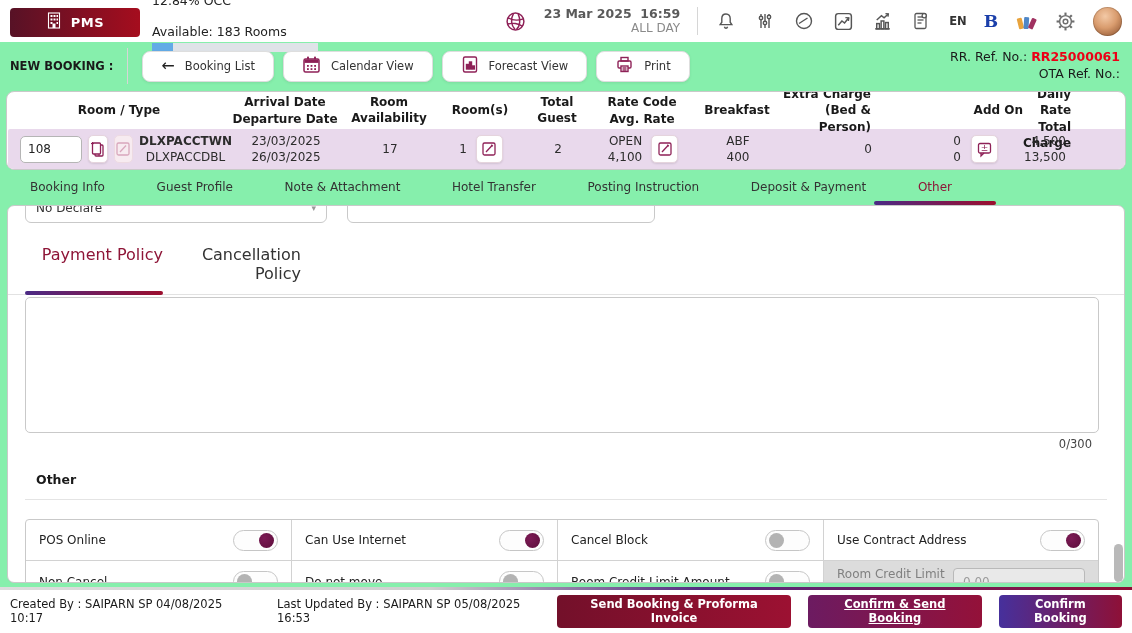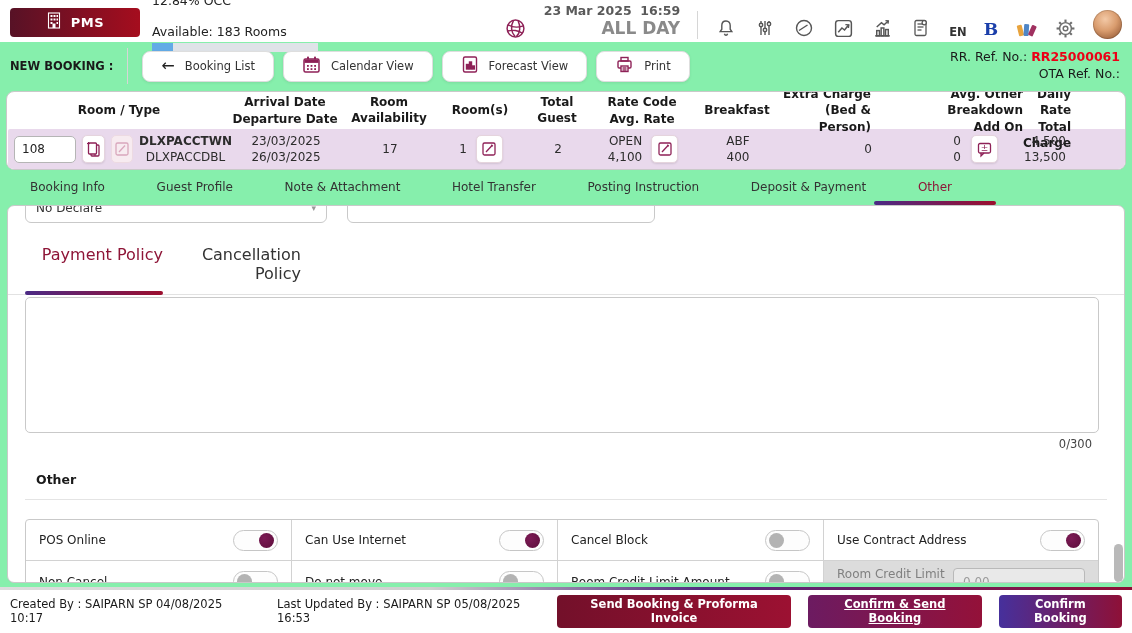--- a/index.html
+++ b/index.html
@@ -7,24 +7,24 @@
   .app { position:relative; width:1132px; height:633px; background:#86efac; }
 
   
   .topbar { position:absolute; top:0; left:0; right:0; height:42px; display:flex; align-items:center; padding:0 10px; background:#fff; }
   .logo { width:130px; height:29px; margin-top:2px; border-radius:4px; background:linear-gradient(90deg,#571226,#a50d1e); display:flex; align-items:center; justify-content:center; gap:9px; }
   .logo-text { color:#fff; font-weight:bold; font-size:13px; letter-spacing:.5px; }
   .occ-block { margin-left:12px; display:flex; flex-direction:column; gap:4px; padding-top:2px; }
   .occ-texts { display:flex; gap:16px; font-size:12.5px; font-weight:normal; color:#222;flex-direction:column; }
   .occ-bar { width:166px; height:9px; background:#dfe3e8; position:relative; overflow:hidden; }
   .occ-fill { height:100%; background:#63abe6; }
-  .top-right { margin-left:auto; display:flex; align-items:flex-end; gap:17px; }
+  .top-right { margin-left:auto; display:flex; align-items:center; gap:17px; }
   .datetime { text-align:right; line-height:1.25; }
   .dt-line1 { font-size:12.5px; font-weight:bold; color:#5a5a5a; }
-  .dt-line2 { font-size:17px; font-weight:bold; color:#8a8a8a; }
+  .dt-line2 { font-size:12px; font-weight:normal; color:#8a8a8a; }
   .vdiv { width:1px; height:28px; background:#d6d6d6; }
   .tico { width:22px; height:22px; display:flex; align-items:center; justify-content:center; }
   .lang { font-size:11.5px; font-weight:bold; color:#333; }
   .bold-b { font-size:17px; font-weight:bold; color:#1b3faa; font-family:"DejaVu Serif","Liberation Serif",serif; }
   .avatar { width:29px; height:29px; border-radius:50%; background:radial-gradient(circle at 42% 32%, #f3c9a6 0%, #d99c6e 45%, #9a5f3a 85%, #6e3f22 100%); box-shadow:inset 0 0 0 1px rgba(0,0,0,.15); }
 
   
   .bookbar { position:absolute; top:42px; left:0; right:0; height:48px; display:flex; align-items:center; padding:0 10px; }
   .bookbar-title { font-size:11.5px; font-weight:bold; color:#1a1a1a; white-space:nowrap; }
   .bookbar .vdiv { height:36px; margin:0 14px; }
@@ -36,21 +36,21 @@
   
   .grid-card { position:absolute; top:91px; left:6px; right:6px; height:79px; border:1px solid #c9c9c9; border-radius:8px; background:#fff; overflow:hidden; }
   .gline { display:flex; width:100%; }
   .ghead { height:37px; align-items:center; }
   .ghead .gc { font-size:12px; font-weight:bold; color:#1a1a1a; line-height:1.3; }
   .grow { height:40px; align-items:center; background:#e9d9ec; border-radius:2px; margin:0 1px; font-size:12px; color:#2c2c2c; }
   .gc { flex:none; display:flex; align-items:center; justify-content:center; text-align:center; }
   .gc.right { justify-content:flex-end; text-align:right; }
   .c1{width:224px;} .c2{width:108px;} .c3{width:100px;} .c4{width:82px;} .c5{width:72px;}
   .c6{width:98px;} .c7{width:92px;} .c8{width:100px; padding-right:12px;} .c9{width:140px;} .c10{flex:1; padding-right:70px;}
-  .c1.cell { justify-content:flex-start; padding-left:6px; gap:6px; }
+  .c1.cell { justify-content:flex-start; padding-left:12px; gap:6px; }
   .room-input { width:62px; height:27px; border:1px solid #b5b5b5; border-radius:5px; background:#fff; padding:0 7px; font-size:12px; font-family:inherit; color:#222; }
   .mini-btn { width:27px; height:28px; border-radius:5px; background:#fff; border:1px solid #e5d4dd; box-shadow:0 1px 2px rgba(0,0,0,.1); display:flex; align-items:center; justify-content:center; cursor:pointer; }
   .mini-btn.disabled { background:#f7ebf0; border-color:#eddae2; box-shadow:none; }
   .two-line { line-height:1.35; }
   .bold-top b { font-weight:bold; }
 
   
   .tabs { position:absolute; top:172px; left:0; right:0; height:33px; display:flex; justify-content:space-between; padding:0 180px 0 30px; }
   .tab { position:relative; font-size:12px; color:#333; padding:8px 0 10px; cursor:pointer; white-space:nowrap; }
   .tab.active { color:#8e1537; }
@@ -298,21 +298,20 @@
         </div>
       <div class="gc c7">Breakfast</div>
       <div class="gc c8 right">
           <div class="two-line">
             <div>Extra Charge</div>
             <div>(Bed &amp; Person)</div>
           </div>
         </div>
       <div class="gc c9 right">
           <div class="two-line">
-            <div>Avg. Other Breakdown</div>
             <div>Add On</div>
           </div>
         </div>
       <div class="gc c10 right">
           <div class="two-line">
             <div>Total Daily Rate</div>
             <div>Total Charge</div>
           </div>
         </div>
     </div>

